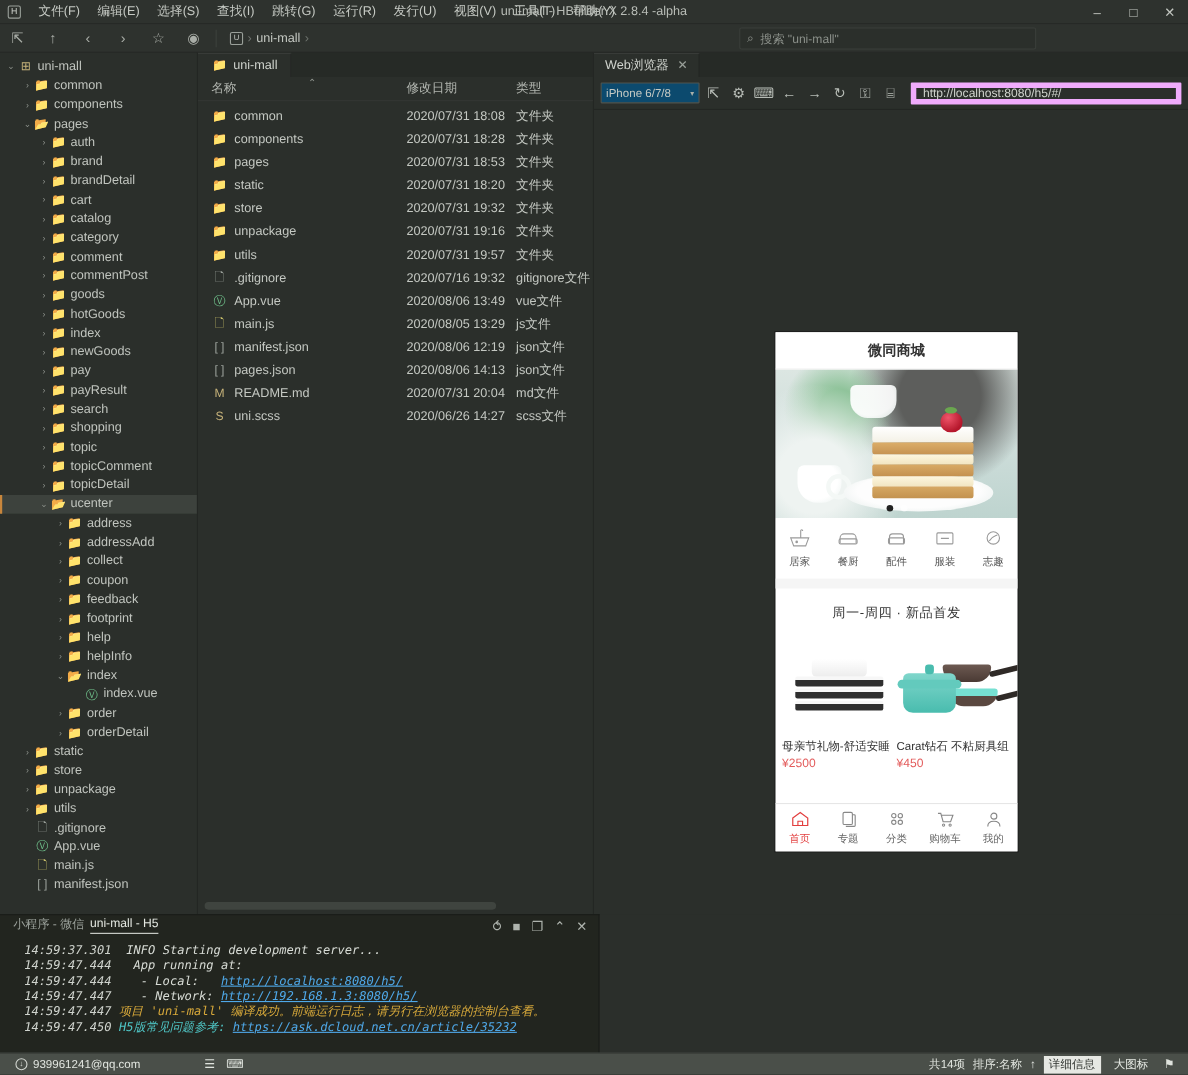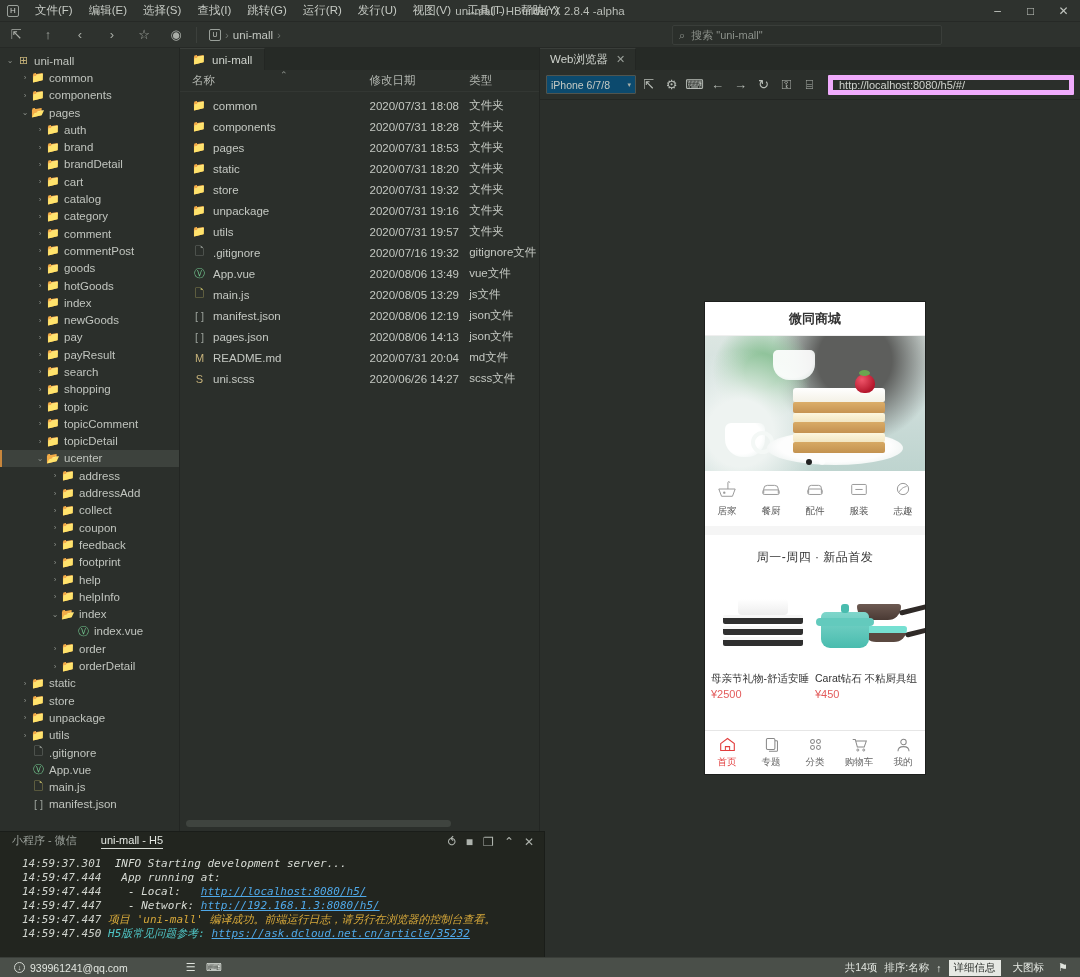--- a/index.html
+++ b/index.html
@@ -284,21 +284,21 @@
   .tbi span { font-size: 9.5px; color: #666; }
   .tbi.on span { color: #e23e3e; }
 
   
   .console {
     position: absolute; left: 0; top: 831px; width: 545px; height: 126px;
     background: #22251f; border-top: 1px solid #1a1d19; border-right:1px solid #1a1d19;
   }
   .con-tabs {
     height: 19px; display: flex; align-items: center; padding-left: 12px;
-    gap: 24px; position: relative;
+    gap: 5px; position: relative;
   }
   .con-tab { font-size: 11px; color: #9aa09a; padding-bottom: 2px; }
   .con-tab.on { color: #e4e8e2; border-bottom: 1px solid #d7dbd5; }
   .con-tools { position: absolute; right: 10px; display: flex; gap: 10px; }
   .con-tools div { color: #aeb3ad; font-size: 12px; }
   .con-body {
     padding: 6px 0 0 22px; font-family: "DejaVu Sans Mono", "Liberation Mono", monospace;
     font-size: 11px; line-height: 14px; color: #d8dcd6; white-space: pre; font-style: italic;
   }
   .ts { color: #cfd3cd; }

